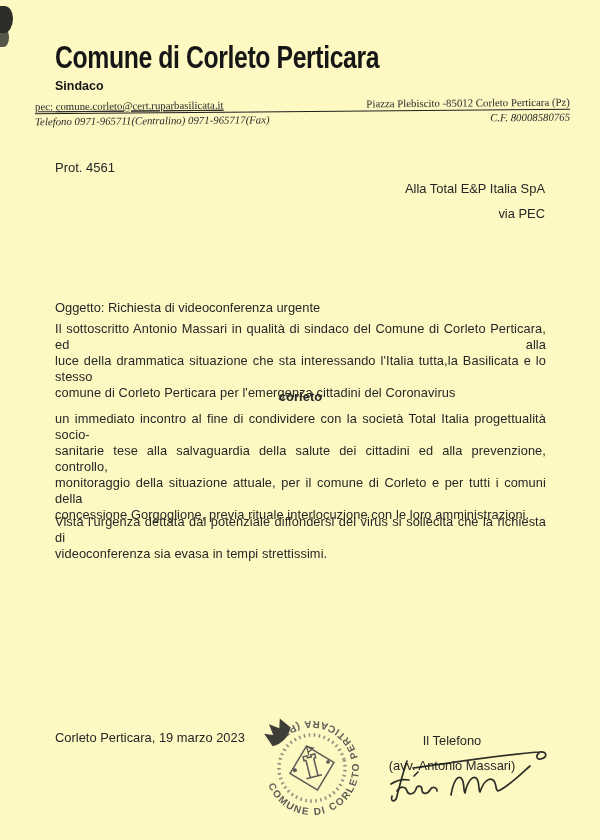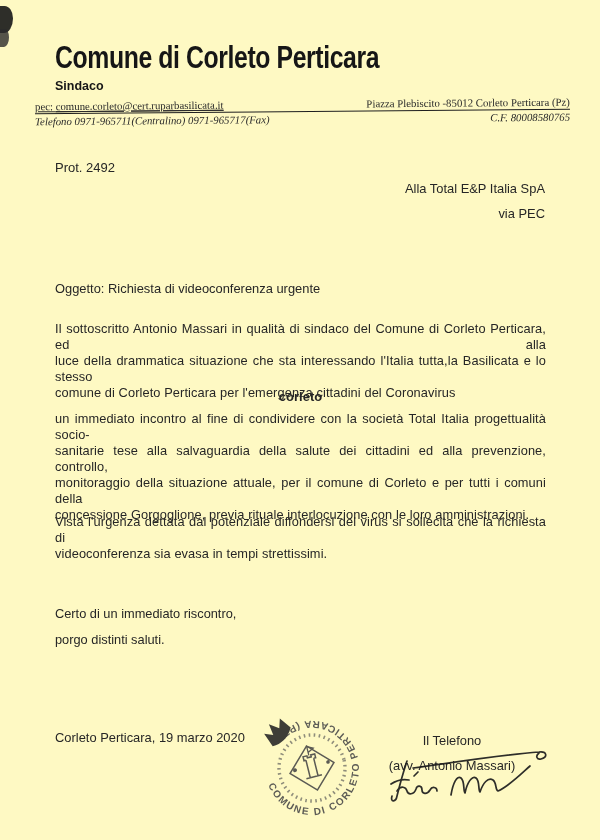--- a/index.html
+++ b/index.html
@@ -26,21 +26,21 @@
   .pec-wrap { text-decoration:underline; }
   .email { color:inherit; text-decoration:underline; cursor:pointer; }
   .rule { border-top:1.6px solid #1f1f1f; margin:1px 0 1px 0; }
   .it { font-style:italic; }
 
   .prot { position:absolute; left:55px; top:160px; font-size:13px; }
 
   .recipient { position:absolute; right:55px; top:177px; text-align:right;
     font-size:12.9px; line-height:24.5px; }
 
-  .subject { position:absolute; left:55px; top:281px; font-size:12.9px; }
+  .subject { position:absolute; left:55px; top:300px; font-size:12.9px; }
 
   .body-par { position:absolute; left:55px; width:491px; font-size:12.8px;
     line-height:16px; letter-spacing:0.1px; }
   .jline { text-align:justify; text-align-last:justify; }
   .jlast { text-align:justify; text-align-last:left; }
   .p1 { top:321px; }
   .chiede { position:absolute; left:55px; width:491px; top:389px;
     text-align:center; font-weight:700; font-size:13px; }
   .p2 { top:411px; }
   .p3 { top:514px; }
@@ -74,21 +74,21 @@
       <span class="pec-wrap"><span>pec: </span><span class="email">comune.corleto@cert.ruparbasilicata.it</span></span>
       <span>Piazza Plebiscito -85012 Corleto Perticara (Pz)</span>
     </div>
     <div class="rule"></div>
     <div class="row">
       <span class="it">Telefono 0971-965711(Centralino) 0971-965717(Fax)</span>
       <span class="it">C.F. 80008580765</span>
     </div>
   </div>
 
-  <div class="prot">Prot. 2492</div>
+  <div class="prot">Prot. 4561</div>
 
   <div class="recipient">
     <div>Alla Total E&amp;P Italia SpA</div>
     <div>via PEC</div>
   </div>
 
   <div class="subject">Oggetto: Richiesta di videoconferenza urgente</div>
 
   <div class="body-par p1">
     <div class="jline">Il sottoscritto Antonio Massari in qualità di sindaco del Comune di Corleto Perticara, ed alla</div>
@@ -103,26 +103,22 @@
     <div class="jlast">videoconferenza sia evasa in tempi strettissimi.</div>
   </div>
 
   <div class="body-par p2">
     <div class="jline">un immediato incontro al fine di condividere con la società Total Italia progettualità socio-</div>
     <div class="jline">sanitarie tese alla salvaguardia della salute dei cittadini ed alla prevenzione, controllo,</div>
     <div class="jline">monitoraggio della situazione attuale, per il comune di Corleto e per tutti i comuni della</div>
     <div class="jlast">concessione Gorgoglione, previa rituale interlocuzione con le loro amministrazioni.</div>
   </div>
 
-  <div class="closing">
-    <div>Certo di un immediato riscontro,</div>
-    <div>porgo distinti saluti.</div>
-  </div>
 
-  <div class="dateline">Corleto Perticara, 19 marzo 2020</div>
+  <div class="dateline">Corleto Perticara, 19 marzo 2023</div>
 
   <div class="sigblock">
     <div>Il Telefono</div>
     <div>(avv. Antonio Massari)</div>
   </div>
 
   <svg class="stamp" viewBox="0 0 120 120">
     <g transform="rotate(-14 60 60)">
       <defs>
         <path id="sealring" d="M 13 60 A 47 47 0 0 0 107 60 A 47 47 0 0 0 13 60"></path>

